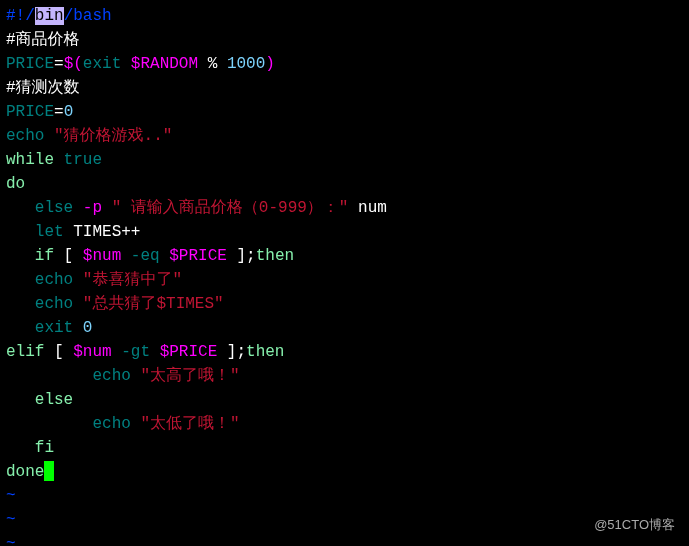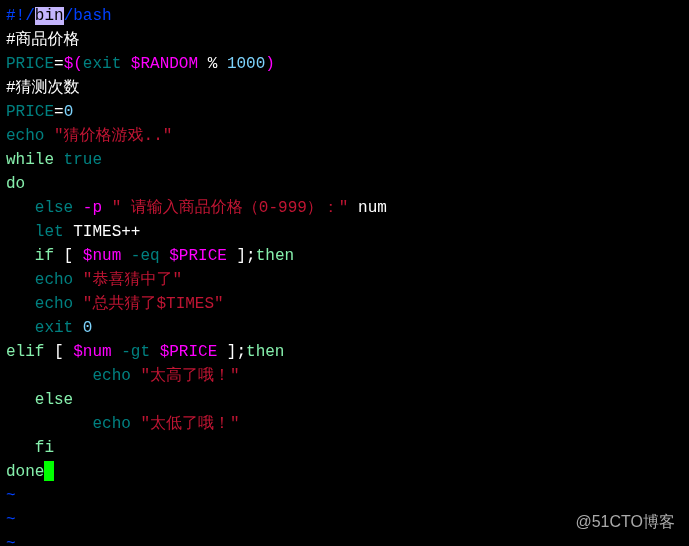--- a/index.html
+++ b/index.html
@@ -37,21 +37,21 @@
       width: 10px; 
       height: 20px;
       vertical-align: text-bottom;
     }
     .tilde { color: #0040ff; }
     .watermark {
       position: absolute;
       bottom: 12px;
       right: 14px;
       color: #aaa;
-      font-size: 16px;
+      font-size: 13px;
       font-family: sans-serif;
     }
   </style>
 </head>
 <body>
 
 <div class="line"><span class="blue">#!/</span><span class="yellow-bg">bin</span><span class="blue">/bash</span></div>
 
 <div class="line"><span class="cyan">#商品价格</span></div>
 

